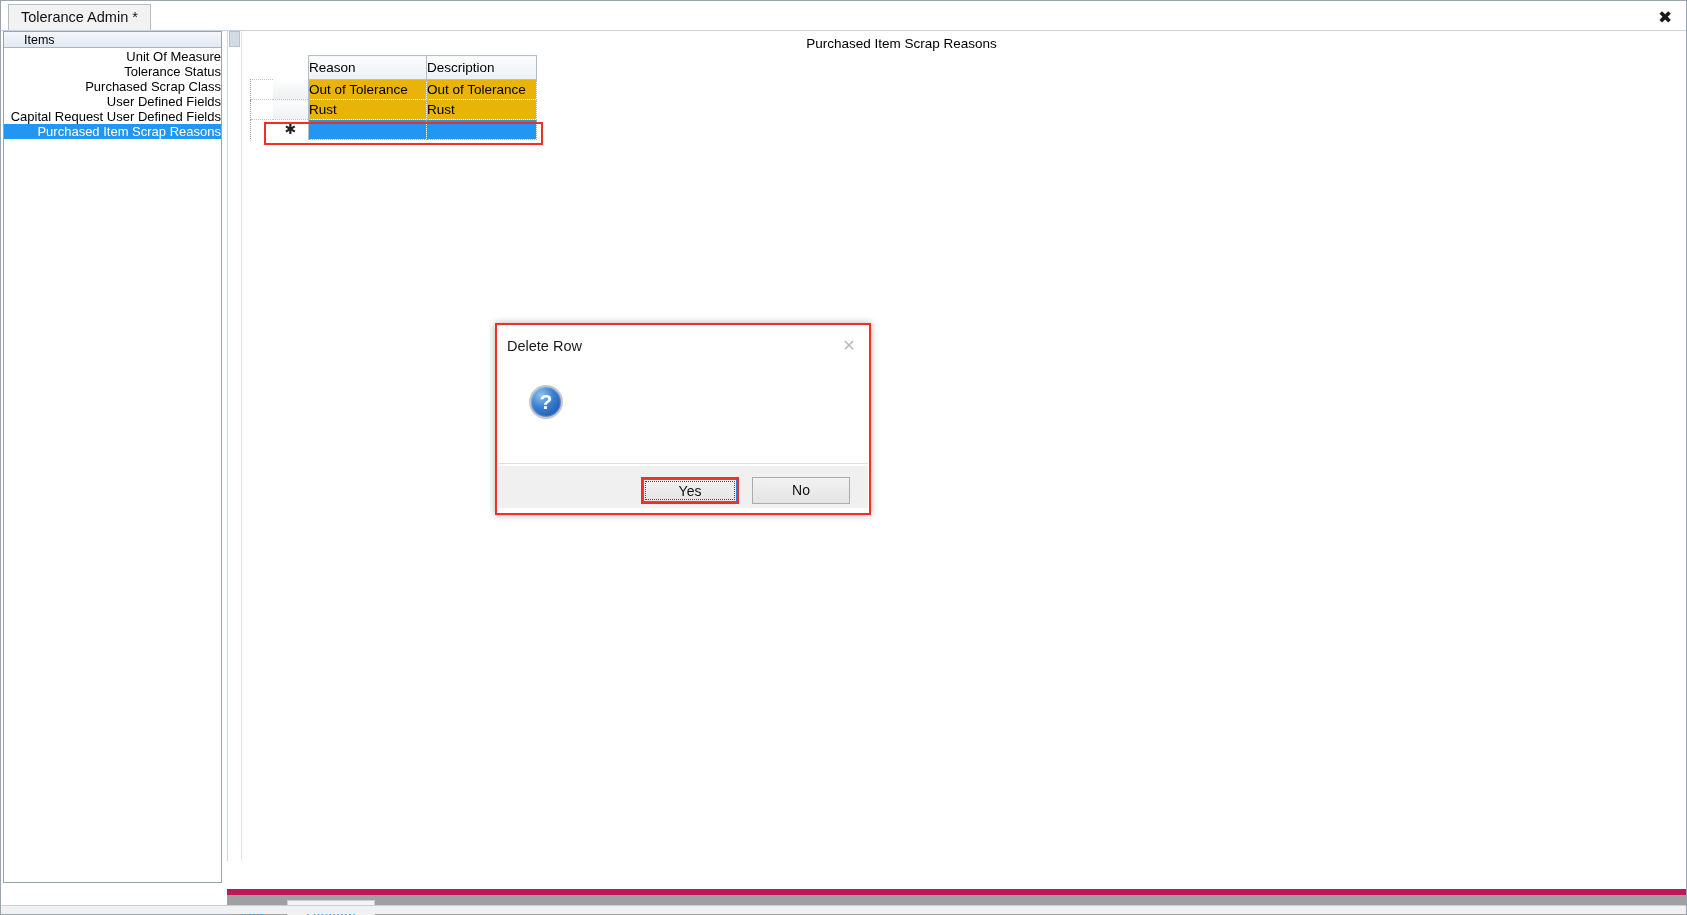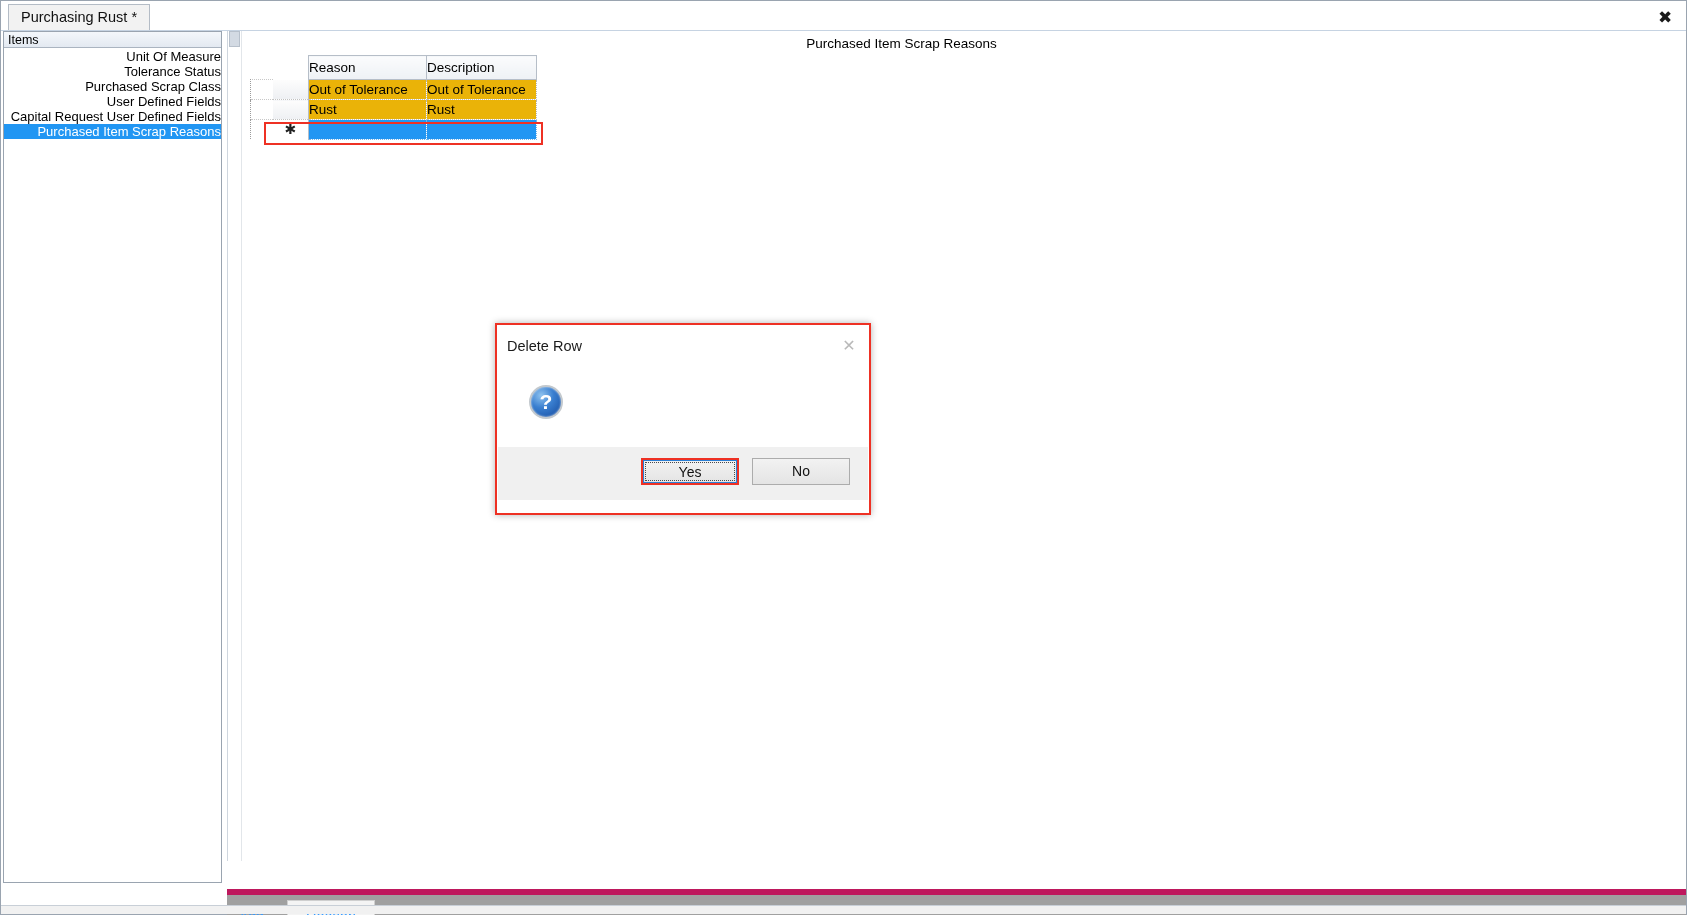--- a/index.html
+++ b/index.html
@@ -72,21 +72,21 @@
     background: #ffffff;
     border: 1px solid #9aa4b0;
     box-sizing: border-box;
   }
   #left-panel-header {
     position: absolute;
     left: 0; top: 0;
     width: 100%;
     height: 16px;
     line-height: 16px;
-    padding-left: 4px;
+    padding-left: 20px;
     font-size: 12.5px;
     color: #000;
     background: linear-gradient(to bottom, #f4f7fb 0%, #e3e9f1 100%);
     border-bottom: 1px solid #aab4c0;
     box-sizing: border-box;
     font-weight: normal;
   }
   #nav-list {
     position: absolute;
     left: 0;
@@ -371,23 +371,23 @@
     left: 84px;
     top: 30px;
     width: 272px;
     font-size: 14px;
     color: #111111;
     line-height: 19px;
   }
   #dialog-footer {
     position: absolute;
     left: 0;
-    bottom: 12px;
+    bottom: 4px;
     width: 100%;
-    height: 53px;
+    height: 42px;
     background: #f0f0f0;
     box-sizing: border-box;
   }
   .dlg-btn {
     position: absolute;
     top: 11px;
     width: 98px;
     height: 27px;
     line-height: 25px;
     text-align: center;
@@ -413,21 +413,21 @@
   }
   #btn-no { left: 254px; }
 </style>
 </head>
 <body>
 
 <div id="app">
 
   <div id="titlebar">
     <div id="tab-main">
-      <span>Purchasing Rust *</span>
+      <span>Tolerance Admin *</span>
     </div>
     <div id="window-close">
       <span>✖</span>
     </div>
   </div>
 
   <div id="left-panel">
     <div id="left-panel-header">
       <span>Items</span>
     </div>

